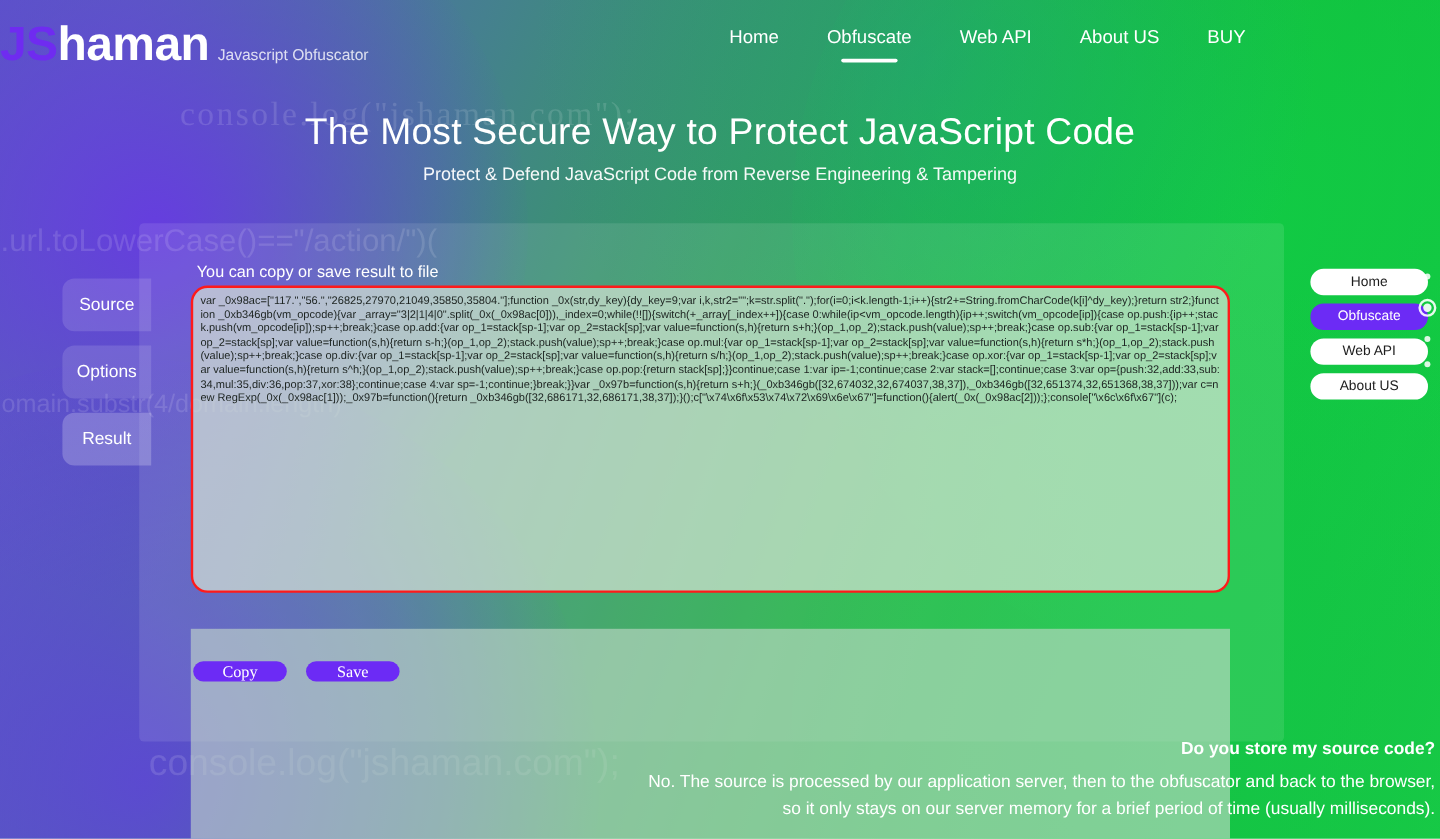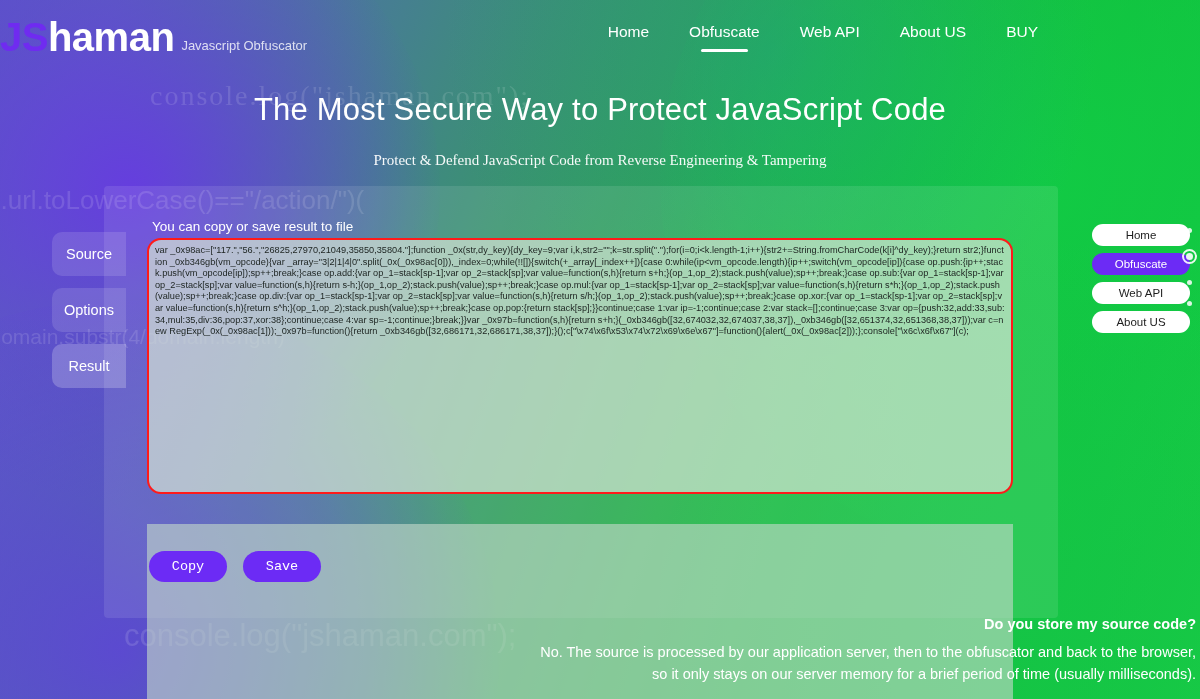--- a/index.html
+++ b/index.html
@@ -109,28 +109,27 @@
   .hero { position: relative; text-align:center; z-index:5; margin-top: 18px; }
   .hero h1 {
     color:#ffffff;
     font-size: 31px;
     font-weight: normal;
     letter-spacing: .2px;
   }
   .hero p.sub {
     color: rgba(255,255,255,.95);
     font-size: 15px;
-    margin-top: 24px;
-    font-family: Liberation Serif, serif;
+    margin-top: 9px;
   }
 
   
   .panel {
     position: absolute;
-    left: 104px; top: 186px;
+    left: 116px; top: 186px;
     width: 954px; height: 432px;
     background: rgba(255,255,255,.10);
     border-radius: 4px;
     z-index: 4;
   }
 
   
   .vtabs {
     position: absolute;
     left: 52px; top: 232px;
@@ -193,27 +192,27 @@
   }
 
   .actions {
     position:absolute;
     left: 45px; top: 365px;
     display:flex;
     gap: 16px;
   }
   .btn-pill {
     min-width: 78px;
-    height: 31px;
+    height: 17px;
     border: none;
     border-radius: 16px;
     background: #6c2bf5;
     color:#ffffff;
     font-size: 13.5px;
-    font-family: Liberation Mono, monospace;
+    font-family: Liberation Serif, serif;
     cursor: pointer;
     padding: 0 18px;
   }
 
   
   .rnav {
     position:absolute;
     right: 10px; top: 224px;
     display:flex;
     flex-direction: column;

